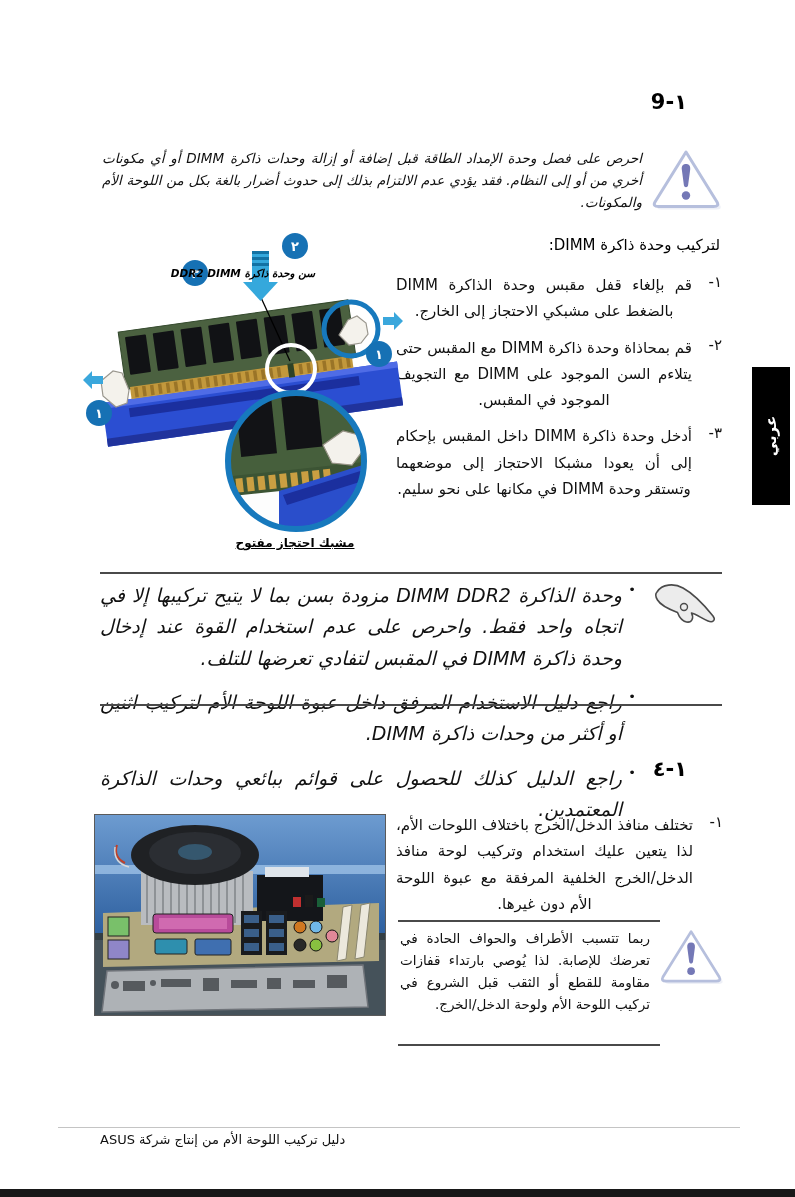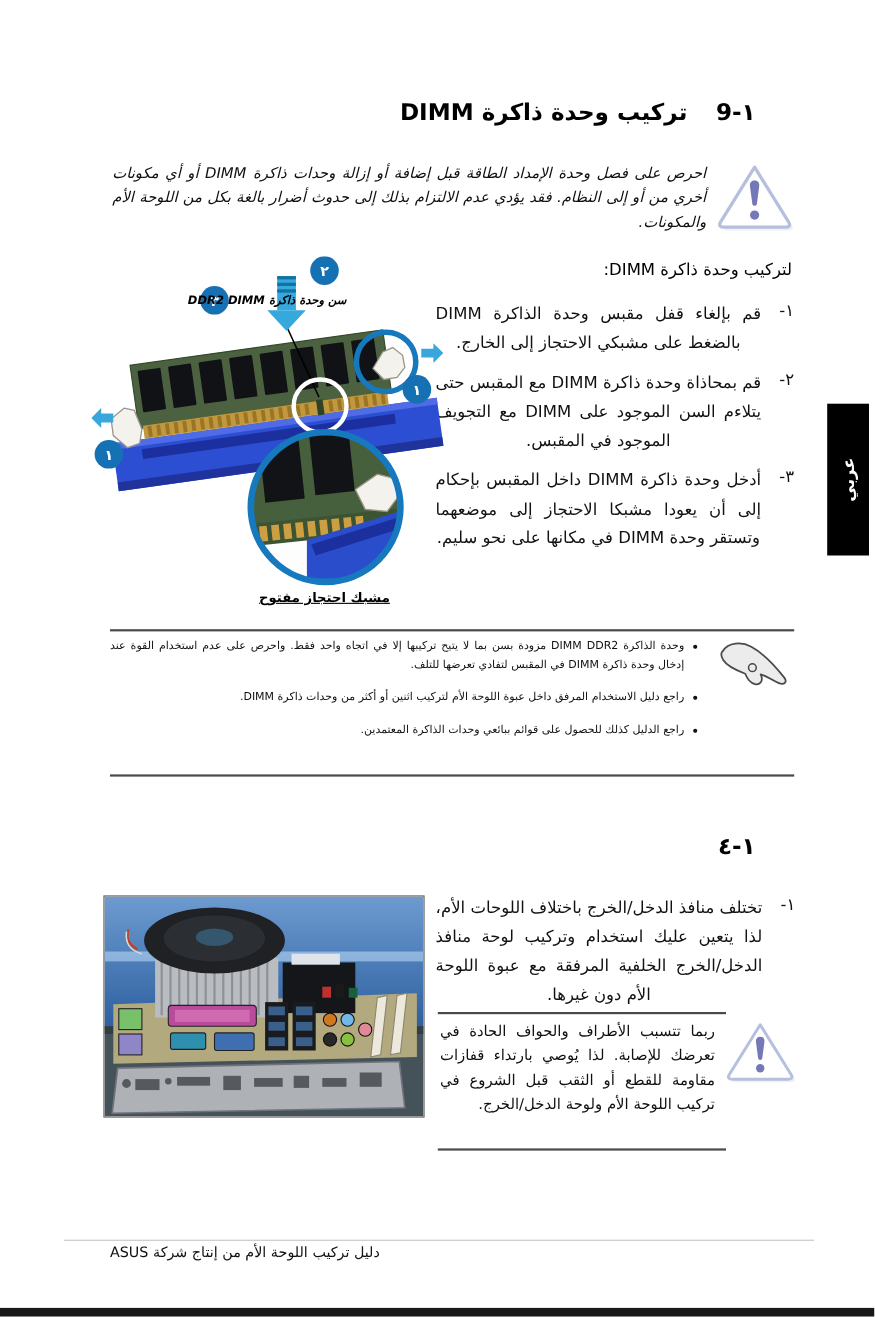--- a/index.html
+++ b/index.html
@@ -27,22 +27,22 @@
   .step-num  { flex:0 0 30px; font-size:15px; padding-top:1px; }
   .step-text { flex:1 1 auto; font-size:15px; line-height:1.75;
                text-align:justify; text-align-last:center; }
 
   .intro-line { position:absolute; font-size:15px; color:#000; white-space:nowrap;text-align:center; }
 
   
   .notes-list { flex:1 1 auto; direction:rtl; }
   .note-item  { display:flex; direction:rtl; margin-bottom:13px; }
   .note-bullet{ flex:0 0 20px; text-align:center; font-size:13px; padding-top:2px; }
-  .note-text  { flex:1 1 auto; font-size:10px; line-height:1.65;
-                text-align:justify; text-align-last:right; }
+  .note-text  { flex:1 1 auto; font-size:19px; line-height:1.65;
+                text-align:justify; text-align-last:right;font-style:italic; }
 
   .rule { position:absolute; background:#4a4a4a; }
   .rule-light { position:absolute; background:#c4c4c4; }
 
   .fig-label { position:absolute; font-size:10.5px; font-weight:bold; white-space:nowrap;
                direction:rtl; color:#000; }
   .fig-caption { position:absolute; font-size:12px; font-weight:bold; direction:rtl;
                  text-align:center; color:#000;text-decoration:underline; }
 
   .side-tab { position:absolute; left:752px; top:367px; width:38px; height:138px;
@@ -55,21 +55,20 @@
   .bottom-bar { position:absolute; left:0; top:1189px; width:795px; height:8px; background:#181818; }
 
   svg text.callout { font-family:"DejaVu Sans",sans-serif; font-size:13px; font-weight:bold;
                      fill:#ffffff; text-anchor:middle; }
 </style>
 </head>
 <body>
 
 <div class="sec-head" style="right:108px; top:90px;">
   <span class="sec-num">9-١</span>
-  <span>تركيب وحدة ذاكرة DIMM</span>
 </div>
 
 <div class="icon-row" style="left:100px; top:148px; width:624px;font-style:italic;">
   <div class="icon-box">
     <svg width="74" height="66" viewBox="0 0 74 66">
       <path d="M39,7 L70,57 Q72.5,61.5 66.5,61.5 L11.5,61.5 Q5.5,61.5 8,57 Z" fill="#e7eaf3" opacity="0.7"></path>
       <path d="M36,4 L67,54 Q69.5,58.5 63.5,58.5 L8.5,58.5 Q2.5,58.5 5,54 Z" fill="#ffffff" stroke="#b6bfdd" stroke-width="3" stroke-linejoin="round"></path>
       <path d="M36,16 c3.2,0 4.6,2.2 4.2,5.4 l-2.1,15.8 c-0.35,2.6 -3.85,2.6 -4.2,0 l-2.1,-15.8 c-0.4,-3.2 1,-5.4 4.2,-5.4 z" fill="#7478b6"></path>
       <circle cx="36" cy="47.5" r="4.2" fill="#7478b6"></circle>
     </svg>

